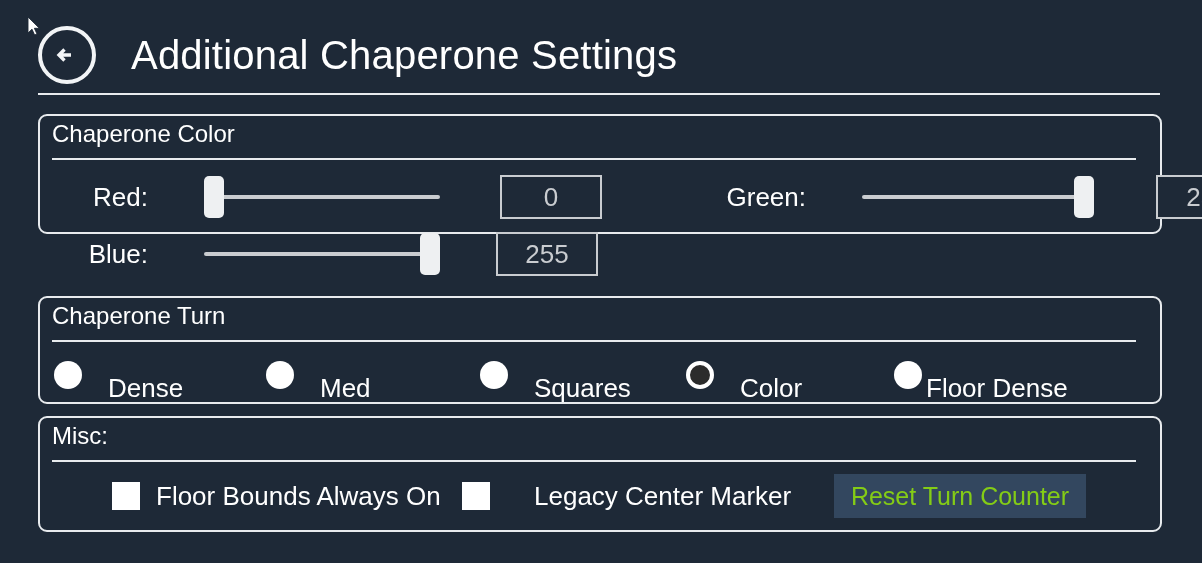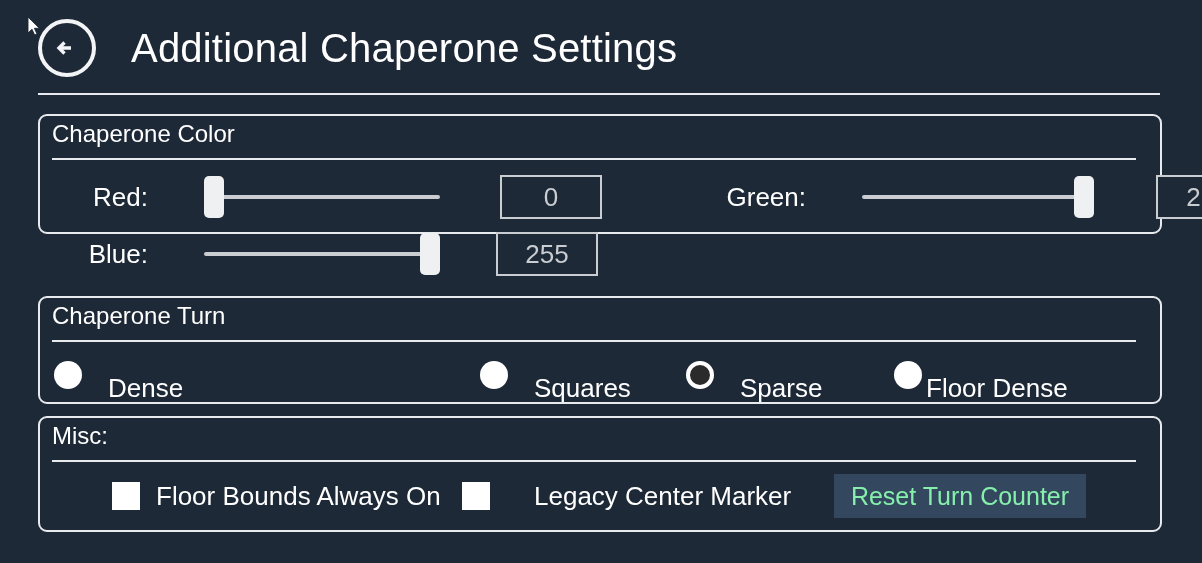--- a/index.html
+++ b/index.html
@@ -14,21 +14,21 @@
     color: #ffffff;
     overflow: hidden;
     position: relative;
     -webkit-font-smoothing: antialiased;
   }
 
   
   .header {
     position: absolute;
     left: 36px;
-    top: 12px;
+    top: 19px;
     width: 1124px;
     height: 72px;
     display: flex;
     align-items: center;
   }
   .back-btn {
     width: 58px;
     height: 58px;
     flex: 0 0 58px;
     border-radius: 50%;
@@ -215,21 +215,21 @@
   .check-label {
     font-size: 26px;
     color: #ffffff;
     margin-left: 16px;
   }
   .action-button {
     position: absolute;
     top: 2px;
     height: 44px;
     background: #33475f;
-    color: #86efac;
+    color: #84cc16;
     font-size: 25px;
     display: flex;
     align-items: center;
     justify-content: center;
     padding: 0 16px;
     box-sizing: border-box;
   }
 
   
   .cursor {
@@ -287,27 +287,31 @@
 </div>
 
 <div class="group" id="group-style">
   <div class="group-title">Chaperone Turn</div>
   <div class="group-rule"></div>
   <div class="radio-row" id="radio-row">
       <div class="radio-item" style="left: 0px;">
         <div class="radio-dot"></div>
         <div class="radio-label" style="margin-left: 26px;">Dense</div>
       </div>
+      <div class="radio-item" style="left: 212px;">
+        <div class="radio-dot"></div>
+        <div class="radio-label" style="margin-left: 26px;">Med</div>
+      </div>
       <div class="radio-item" style="left: 426px;">
         <div class="radio-dot"></div>
         <div class="radio-label" style="margin-left: 26px;">Squares</div>
       </div>
       <div class="radio-item" style="left: 632px;">
         <div class="radio-dot selected"></div>
-        <div class="radio-label" style="margin-left: 26px;">Sparse</div>
+        <div class="radio-label" style="margin-left: 26px;">Color</div>
       </div>
       <div class="radio-item" style="left: 840px;">
         <div class="radio-dot"></div>
         <div class="radio-label" style="margin-left: 4px;">Floor Dense</div>
       </div>
     </div>
 </div>
 
 <div class="group" id="group-misc">
   <div class="group-title">Misc:</div>

